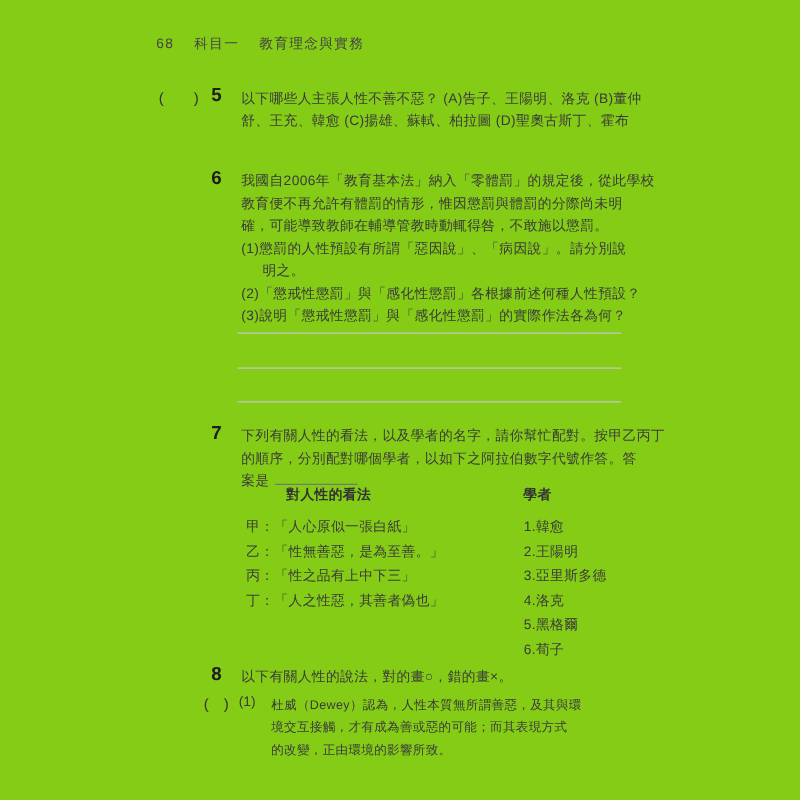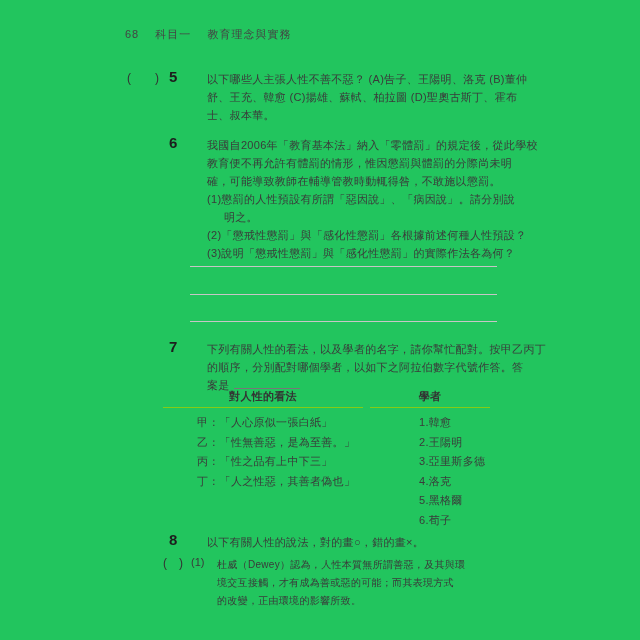--- a/index.html
+++ b/index.html
@@ -1,25 +1,25 @@
 <!DOCTYPE html>
 <html><head>
 <meta charset="utf-8">
 <style>
   html,body{margin:0;padding:0;background:#ffffff;}
   .page{
-    position:relative;width:640px;height:640px;background:#22c55e;overflow:hidden;
+    position:relative;width:640px;height:640px;background:#84cc16;overflow:hidden;
     font-family:"Liberation Sans","DejaVu Sans",sans-serif;color:#3a3a3a;
   }
   .hdr{position:absolute;top:27px;left:125px;font-size:11px;letter-spacing:1px;color:#444;white-space:nowrap;}
   .hdr span{margin-right:12px;}
   .q{position:absolute;left:0;top:0;width:640px;}
   .bracket{position:absolute;left:127px;top:2px;font-size:12px;white-space:pre;color:#333;}
   .qnum{position:absolute;left:169px;top:0;font-size:15px;font-weight:bold;color:#1d1d1d;}
-  .qtext{position:absolute;left:193px;top:2px;width:335px;font-size:11px;line-height:18px;letter-spacing:0.3px;margin-left:14px;}
+  .qtext{position:absolute;left:193px;top:2px;width:335px;font-size:11px;line-height:18px;letter-spacing:0.3px;}
   .qtext .line{white-space:nowrap;}
   .line.indent{padding-left:17px;}
   .ans-line{position:absolute;left:190px;width:307px;height:0;border-top:1px solid #c6c6c6;}
   .blank{display:inline-block;width:66px;height:11px;border-bottom:1px solid #777;margin-left:4px;}
   
   .tbl-col{position:absolute;font-size:11px;letter-spacing:0.3px;}
   .tbl-head{font-weight:bold;text-align:center;line-height:13px;padding-bottom:4px;border-bottom:1px solid #84cc16;color:#333;}
   .tbl-rows{margin-top:5px;}
   .tbl-rows .row{line-height:19.5px;white-space:nowrap;}
   .col-views{left:163px;top:390px;width:200px;}
@@ -42,21 +42,20 @@
     <span>科目一</span>
     <span>教育理念與實務</span>
   </div>
 
   <div class="q" style="top:68px;">
     <span class="bracket">(　　)</span>
     <span class="qnum">5</span>
     <div class="qtext">
       <div class="line">以下哪些人主張人性不善不惡？  (A)告子、王陽明、洛克  (B)董仲</div>
       <div class="line">舒、王充、韓愈  (C)揚雄、蘇軾、柏拉圖  (D)聖奧古斯丁、霍布</div>
-      <div class="line">士、叔本華。</div>
     </div>
   </div>
 
   <div class="q" style="top:134px;">
     <span class="qnum">6</span>
     <div class="qtext">
       <div class="line">我國自2006年「教育基本法」納入「零體罰」的規定後，從此學校</div>
       <div class="line">教育便不再允許有體罰的情形，惟因懲罰與體罰的分際尚未明</div>
       <div class="line">確，可能導致教師在輔導管教時動輒得咎，不敢施以懲罰。</div>
       <div class="line">(1)懲罰的人性預設有所謂「惡因說」、「病因說」。請分別說</div>

